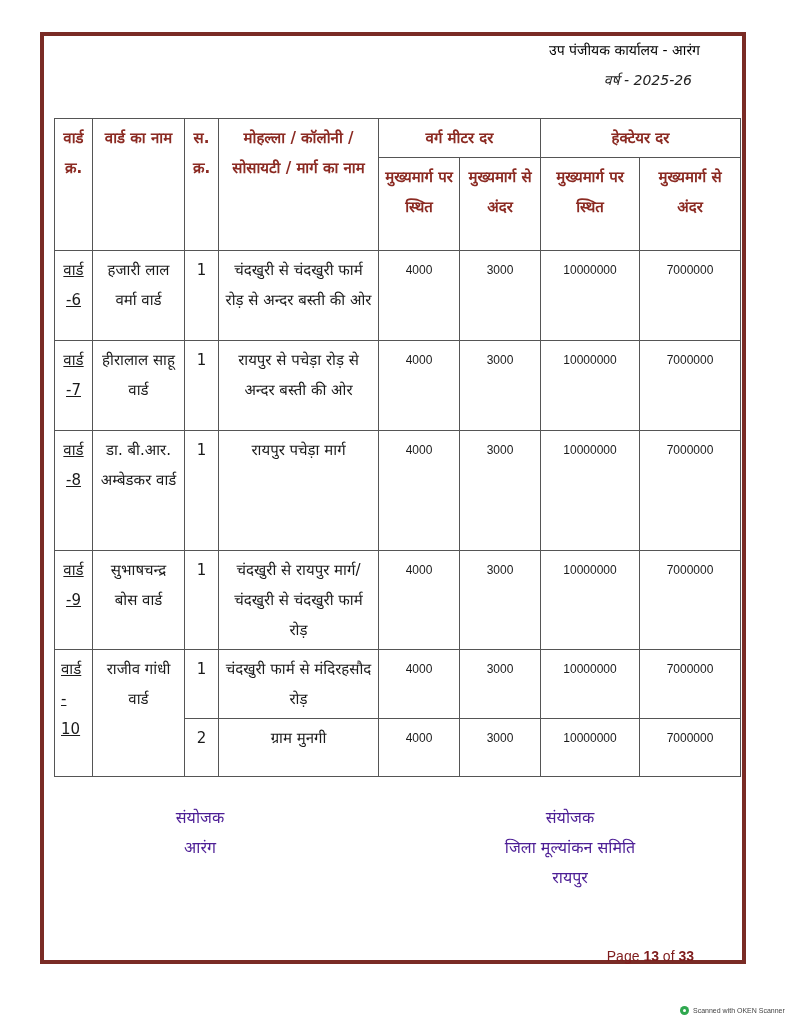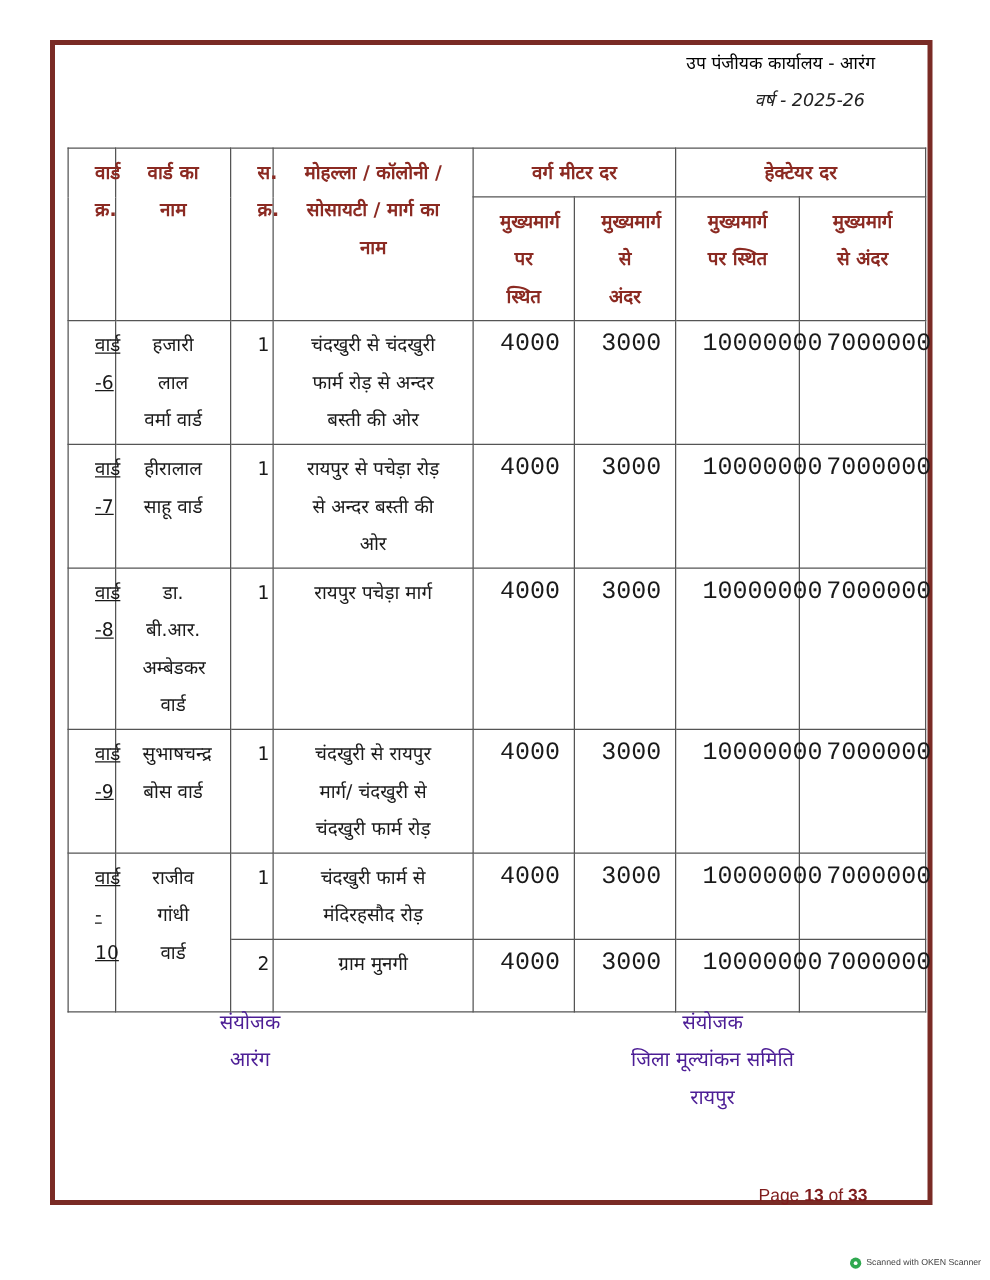--- a/index.html
+++ b/index.html
@@ -7,24 +7,24 @@
          font-family:"DejaVu Sans", "Liberation Sans", sans-serif; color:#1a1a1a; }
   .frame { position:absolute; left:40px; top:32px; width:706px; height:932px;
            border:4px solid #7a2b25; box-sizing:border-box; }
   .hdr-office { position:absolute; left:490px; top:40px; width:210px; text-align:right;
                 font-size:14px; color:#000000; }
   .hdr-year { position:absolute; left:560px; top:70px; width:132px; text-align:right;
               font-size:14px; color:#222;font-style:italic; }
   table.rates { position:absolute; left:54px; top:118px; width:686px; border-collapse:collapse;
                 table-layout:fixed; font-size:15px; }
   table.rates td, table.rates th { border:1.5px solid #555; vertical-align:top; text-align:center;
-                padding:4px 21px; line-height:30px; }
+                padding:4px 6px; line-height:30px; }
   table.rates th { color:#8b2a22; font-weight:bold; font-size:15px; }
   th.mid { line-height:30px; }
-  td.num { font-family:Liberation Mono, monospace; font-size:20px; }
+  td.num { font-family:Liberation Sans, sans-serif; font-size:12px; }
   td.ward { text-align:right; padding-right:4px;text-decoration:underline; }
   .sig { position:absolute; text-align:center; font-size:16px; line-height:30px; color:#4c1d95; }
   .sig-left { left:80px; top:803px; width:240px; }
   .sig-right { left:460px; top:803px; width:220px; }
   .pageno { position:absolute; left:590px; top:948px; width:104px; text-align:right;
             font-family:"Liberation Sans", sans-serif; font-size:14px; color:#7f1d1d; }
   .pageno b { font-weight:bold; }
   .scanner { position:absolute; left:680px; top:1006px; font-family:"Liberation Sans", sans-serif;
              font-size:7px; color:#444; display:flex; align-items:center; gap:4px; }
   .scan-icon { width:9px; height:9px; border-radius:50%; background:#2fa84f; position:relative; }
@@ -100,21 +100,21 @@
     <td class="ward">वार्ड -9</td>
     <td>सुभाषचन्द्र बोस वार्ड</td>
     <td>1</td>
     <td>चंदखुरी से रायपुर मार्ग/ चंदखुरी से चंदखुरी फार्म रोड़</td>
     <td class="num">4000</td>
     <td class="num">3000</td>
     <td class="num">10000000</td>
     <td class="num">7000000</td>
   </tr>
   <tr style="height:60px">
-    <td class="ward" rowspan="2" style="text-align:right">वार्ड - 10</td>
+    <td class="ward" rowspan="2" style="text-align:left">वार्ड - 10</td>
     <td rowspan="2">राजीव गांधी वार्ड</td>
     <td>1</td>
     <td>चंदखुरी फार्म से मंदिरहसौद रोड़</td>
     <td class="num">4000</td>
     <td class="num">3000</td>
     <td class="num">10000000</td>
     <td class="num">7000000</td>
   </tr>
   <tr style="height:58px">
     <td>2</td>

